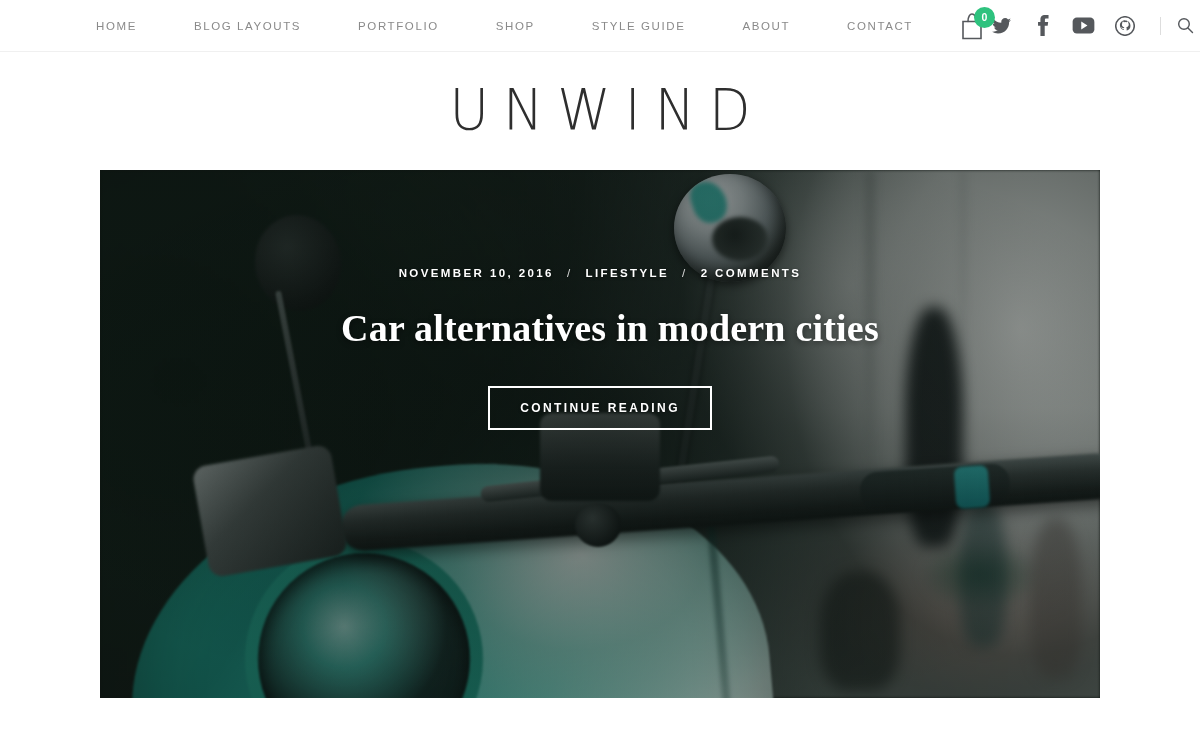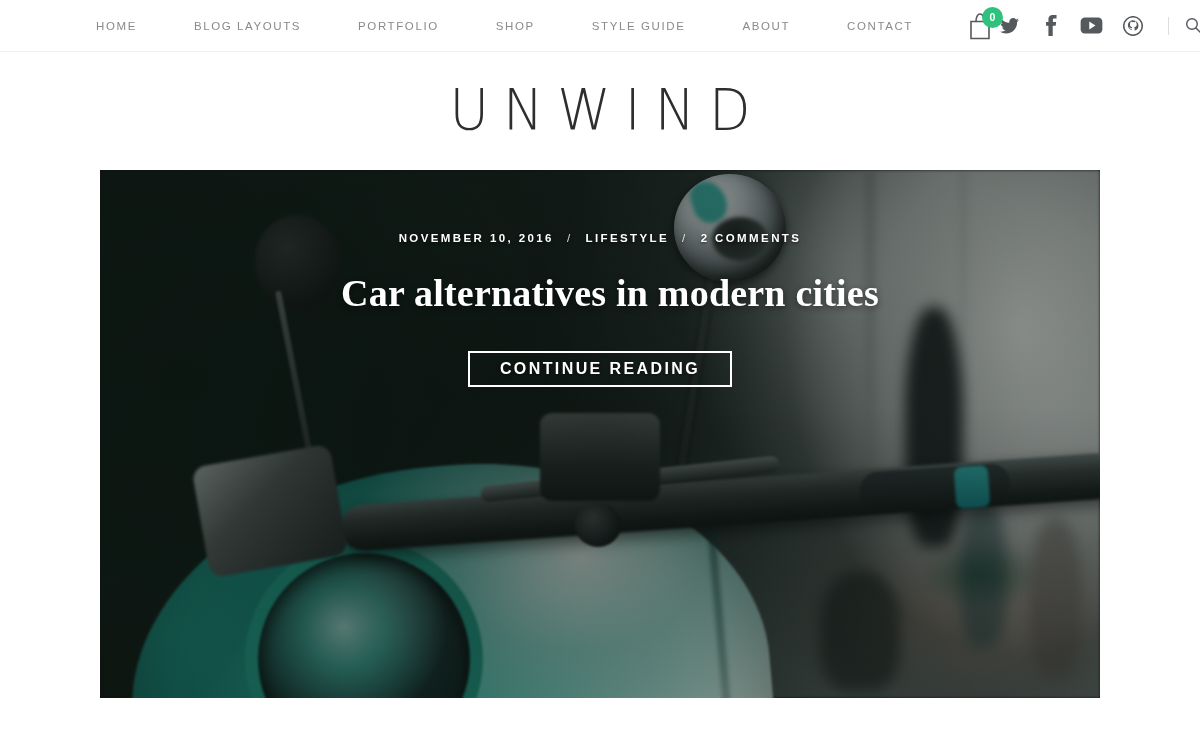--- a/index.html
+++ b/index.html
@@ -34,21 +34,21 @@
     font-size: 11.5px;
     letter-spacing: 1.6px;
     color: #8a8a8a;
     text-transform: uppercase;
     text-decoration: none;
     white-space: nowrap;
     margin-right: 57px;
     font-weight: 400;
     cursor: pointer;
   }
-  .nav-item:last-of-type { margin-right: 8px; }
+  .nav-item:last-of-type { margin-right: 0; }
 
   
   .cart {
     position: relative;
     margin-left: 42px;
     width: 34px;
     height: 34px;
     display: flex;
     align-items: center;
     justify-content: center;
@@ -397,21 +397,21 @@
   }
 
   
   .hero-content {
     position: absolute;
     inset: 0;
     display: flex;
     flex-direction: column;
     align-items: center;
     justify-content: flex-start;
-    padding-top: 62px;
+    padding-top: 97px;
     text-align: center;
   }
 
   .post-meta {
     display: flex;
     align-items: center;
     justify-content: center;
     font-size: 11.5px;
     font-weight: 700;
     letter-spacing: 2.4px;
@@ -437,25 +437,25 @@
     text-shadow: 0 2px 6px rgba(0,0,0,.45);
     cursor: pointer;
     margin-left: 20px;
   }
 
   .cta {
     margin-top: 35px;
     display: inline-flex;
     align-items: center;
     justify-content: center;
-    height: 36px;
+    height: 44px;
     padding: 0 30px;
     border: 2px solid #ffffff;
     color: #ffffff;
-    font-size: 16px;
+    font-size: 12px;
     font-weight: 600;
     letter-spacing: 2.4px;
     text-transform: uppercase;
     text-decoration: none;
     background: transparent;
     cursor: pointer;
     text-shadow: 0 1px 3px rgba(0,0,0,.4);
   }
 </style>
 </head>

